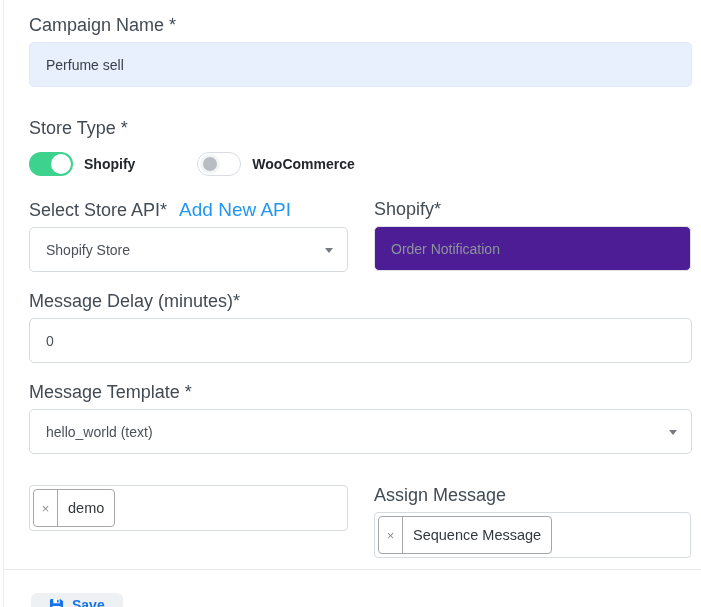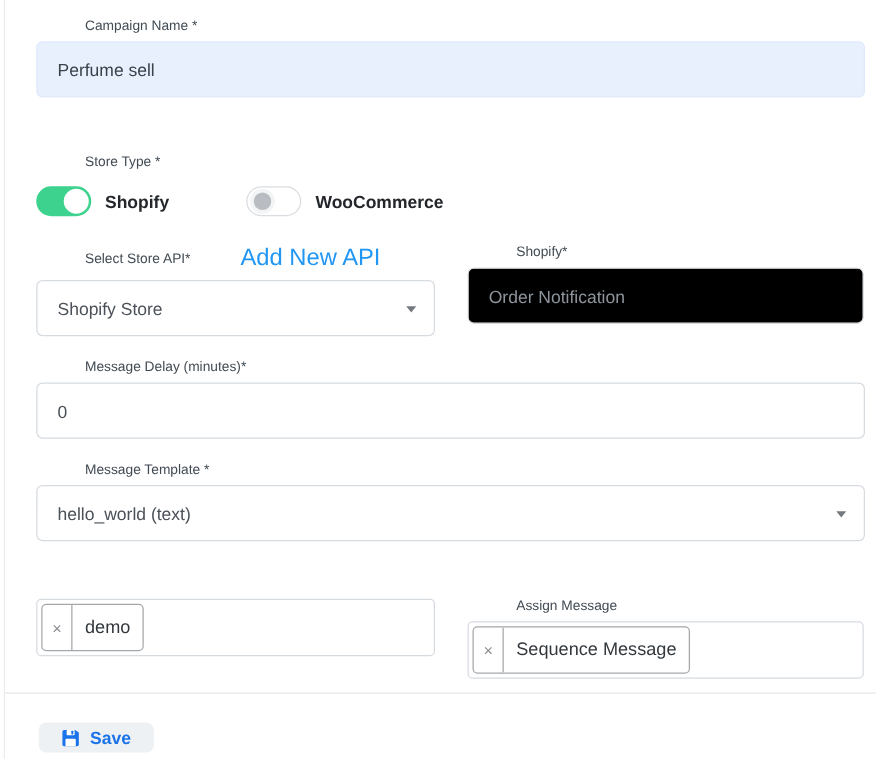--- a/index.html
+++ b/index.html
@@ -1,32 +1,32 @@
 <!DOCTYPE html>
 <html><head>
 <meta charset="utf-8">
 <style>
   * { margin:0; padding:0; box-sizing:border-box; }
   html,body { width:701px; height:607px; background:#ffffff; overflow:hidden;
     font-family:"Liberation Sans", sans-serif; }
   .card { position:relative; width:701px; height:607px; border-left:1px solid #ececec; margin-left:3px; background:#fff; }
   .form-area { padding:15px 12px 0 25px; }
 
-  .field-label { font-size:11px; color:#424b54; margin-bottom:6px; display:block;margin-left:39px; }
-  .label-row { display:flex; align-items:center; margin-bottom:6px;gap:28px; }
+  .field-label { font-size:18px; color:#424b54; margin-bottom:6px; display:block; }
+  .label-row { display:flex; align-items:center; margin-bottom:6px; }
   .link { font-size:19px; color:#2196f3; margin-left:12px; cursor:pointer; }
 
   .input-box { height:45px; width:100%; border:1px solid #d6dbe0; border-radius:5px;
     display:flex; align-items:center; padding:0 16px; font-size:14px; color:#4b5158;
     background:#fff; font-family:"Liberation Sans", sans-serif; outline:none; }
   input.input-box { display:block; line-height:43px; }
   .campaign-input { background:#e8f0fe; border-color:#dfe9fb; color:#3b4148; }
-  .disabled-input { background:#000000; border-color:#dfe3e7; color:#8d949b; }
+  .disabled-input { background:#4c1d95; border-color:#dfe3e7; color:#8d949b; }
 
-  .section-gap-lg { margin-bottom:46px; }
+  .section-gap-lg { margin-bottom:31px; }
   .section-gap-md { margin-bottom:19px; }
 
   
   .toggle-row { display:flex; align-items:flex-end; margin-top:13px; margin-bottom:23px; }
   .toggle-group { display:flex; align-items:center; }
   .toggle-group + .toggle-group { margin-left:62px; }
   .switch { width:44px; height:24px; border-radius:12px; position:relative; cursor:pointer; flex:0 0 auto; }
   .switch.on { background:#3dd28d; }
   .switch.on .knob { position:absolute; right:2px; top:2px; width:20px; height:20px; border-radius:50%; background:#fff; }
   .switch.off { background:#fff; border:1px solid #d9dde1; }

